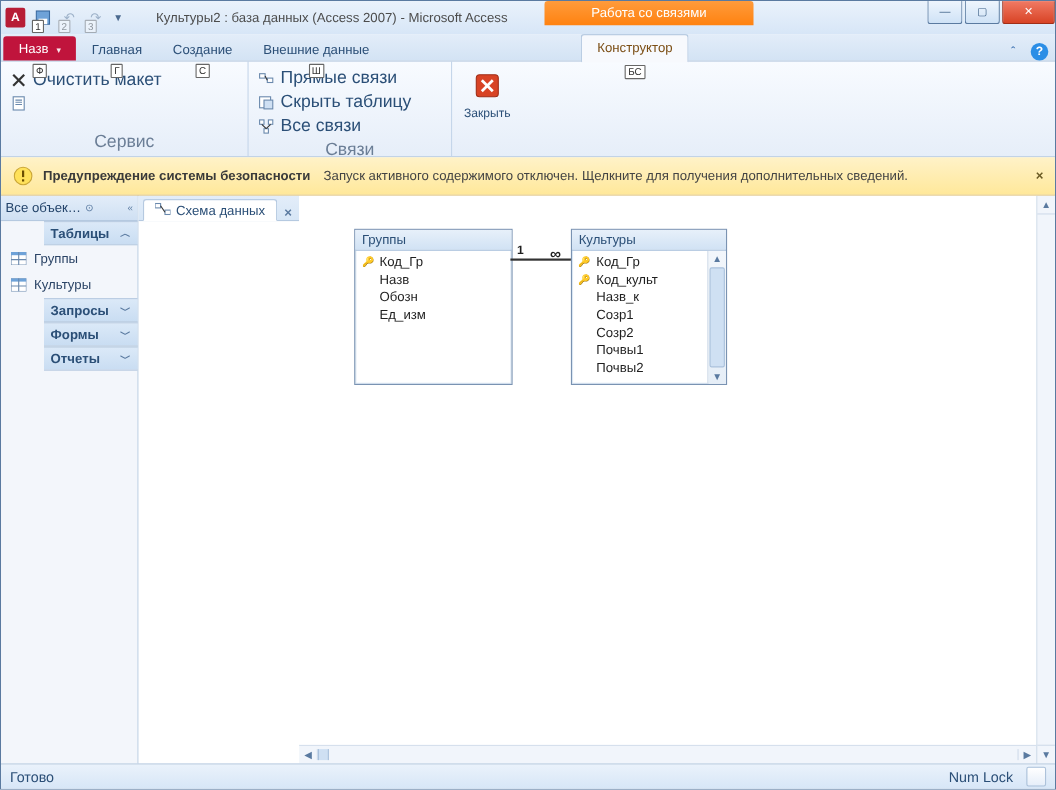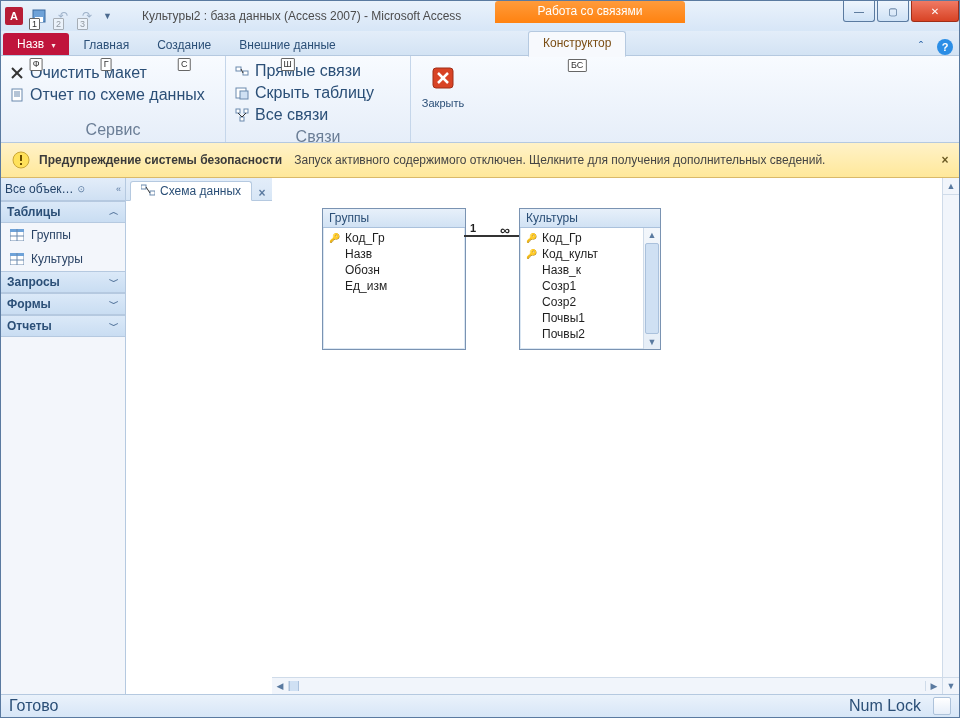--- a/index.html
+++ b/index.html
@@ -267,20 +267,21 @@
   .nav-header .collapse { margin-left:auto;}
   .nav-group-hdr {
     height: 20px;
     background: linear-gradient(#dbe9f8,#c9ddf2);
     border-top: 1px solid #b5c9e0;
     border-bottom: 1px solid #b5c9e0;
     display:flex; align-items:center;
     padding: 0 6px;
     font-weight: bold;
     color:#2b4f77;
+    margin-left:39px;
   }
   .nav-group-hdr .chev { margin-left:auto; font-size:10px; color:#5a7aa0;}
   .nav-item {
     display:flex; align-items:center;
     padding: 4px 8px;
     color:#2b4466;
   }
   .nav-item .nicon { width:16px; height:16px; margin-right:6px; display:flex; align-items:center; justify-content:center;}
 
   .docarea {
@@ -374,21 +375,21 @@
   .docarea-row { flex:1; display:flex; min-height:0;}
   .canvas-wrap { flex:1; display:flex; flex-direction:column; min-width:0;}
 
   
   .statusbar {
     height: 22px;
     background: linear-gradient(#eaf2fb,#d7e6f7);
     border-top:1px solid #b5c9e0;
     display:flex; align-items:center;
     padding: 0 8px;
-    font-size:16px;
+    font-size:13px;
     color:#2b4f77;
   }
   .statusbar .right { margin-left:auto; display:flex; align-items:center; gap:12px;}
   .statusbar .sb-icon { width:16px; height:16px; border:1px solid #adc2da; border-radius:2px; background:linear-gradient(#fff,#e6eef9);}
 
 </style>
 </head>
 <body>
 
 <div class="window">
@@ -462,21 +463,20 @@
           </div>
           <div class="small-btn">
             <span class="sicon">
               <svg width="14" height="14">
                   <rect x="2" y="1" width="10" height="12" fill="#fff" stroke="#6a89ad"></rect>
                   <line x1="4" y1="4" x2="10" y2="4" stroke="#6a89ad"></line>
                   <line x1="4" y1="6" x2="10" y2="6" stroke="#6a89ad"></line>
                   <line x1="4" y1="8" x2="10" y2="8" stroke="#6a89ad"></line>
                 </svg>
             </span>
-            <span>Отчет по схеме данных</span>
           </div>
         </div>
       </div>
       <div class="rgroup-label">Сервис</div>
     </div>
 
     <div class="rgroup" style="width:176px">
       <div class="rgroup-body">
         <div class="col" style="margin-top:2px">
           <div class="small-btn">

